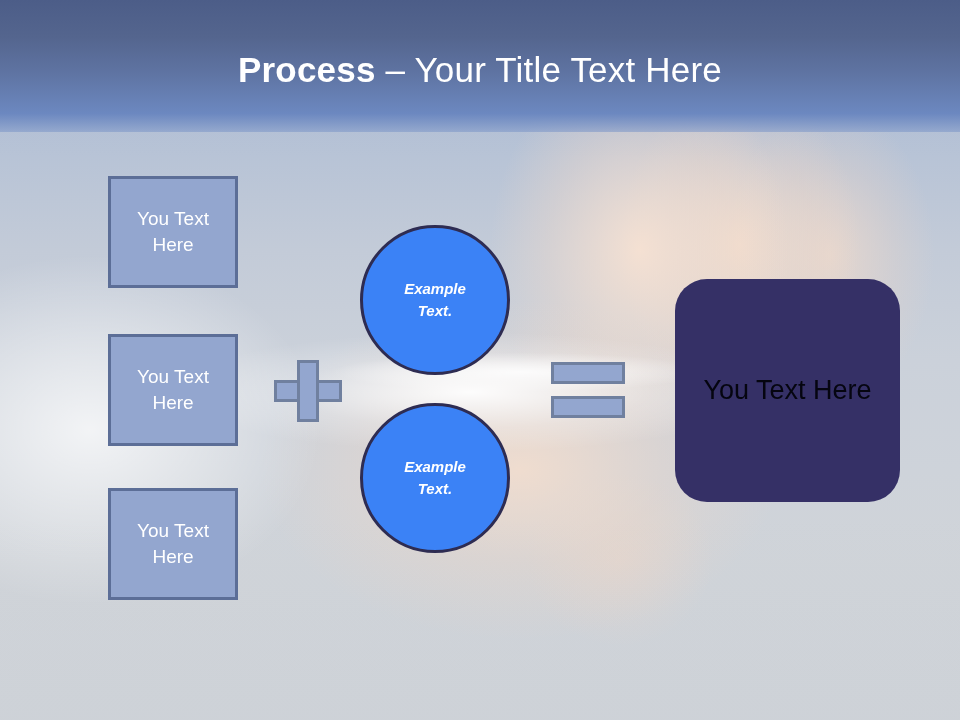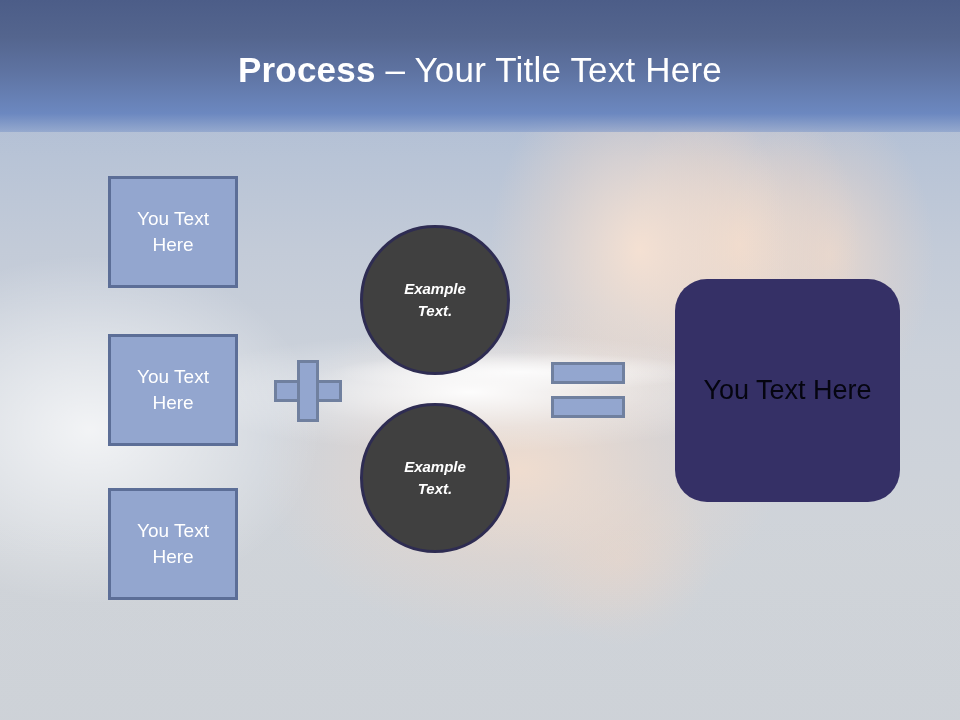--- a/index.html
+++ b/index.html
@@ -132,21 +132,21 @@
     border:3px solid #70809f;
   }
   .equals-sign .ebar-top    { top:0; }
   .equals-sign .ebar-bottom { top:34px; }
 
   
   .circle {
     position:absolute;
     width:150px; height:150px;
     border-radius:50%;
-    background:#404040;
+    background:#3b82f6;
     border:3px solid #2e2c52;
     display:flex;
     flex-direction:column;
     align-items:center;
     justify-content:center;
     text-align:center;
     color:#ffffff;
     font-size:15px;
     font-weight:bold;
     font-style:italic;

